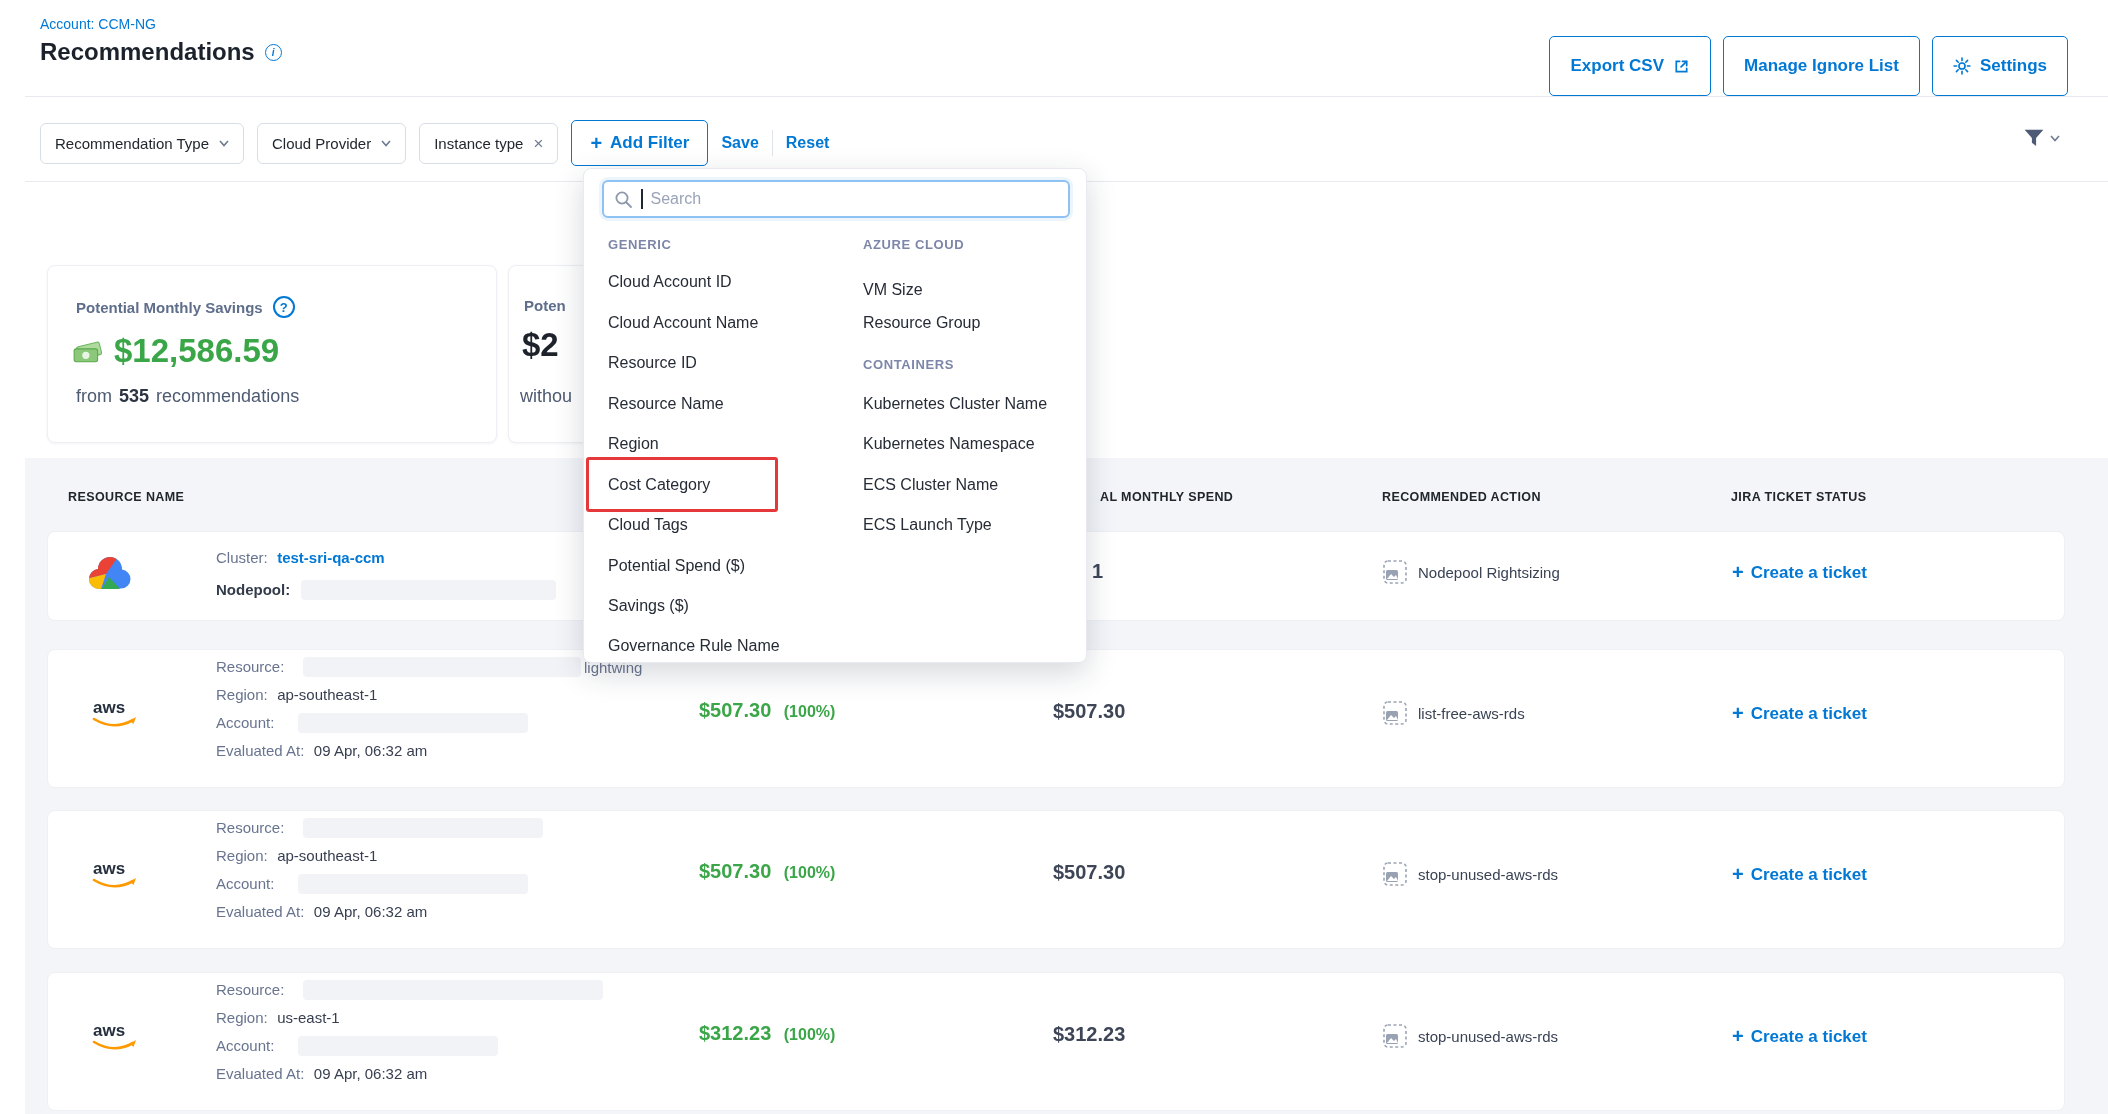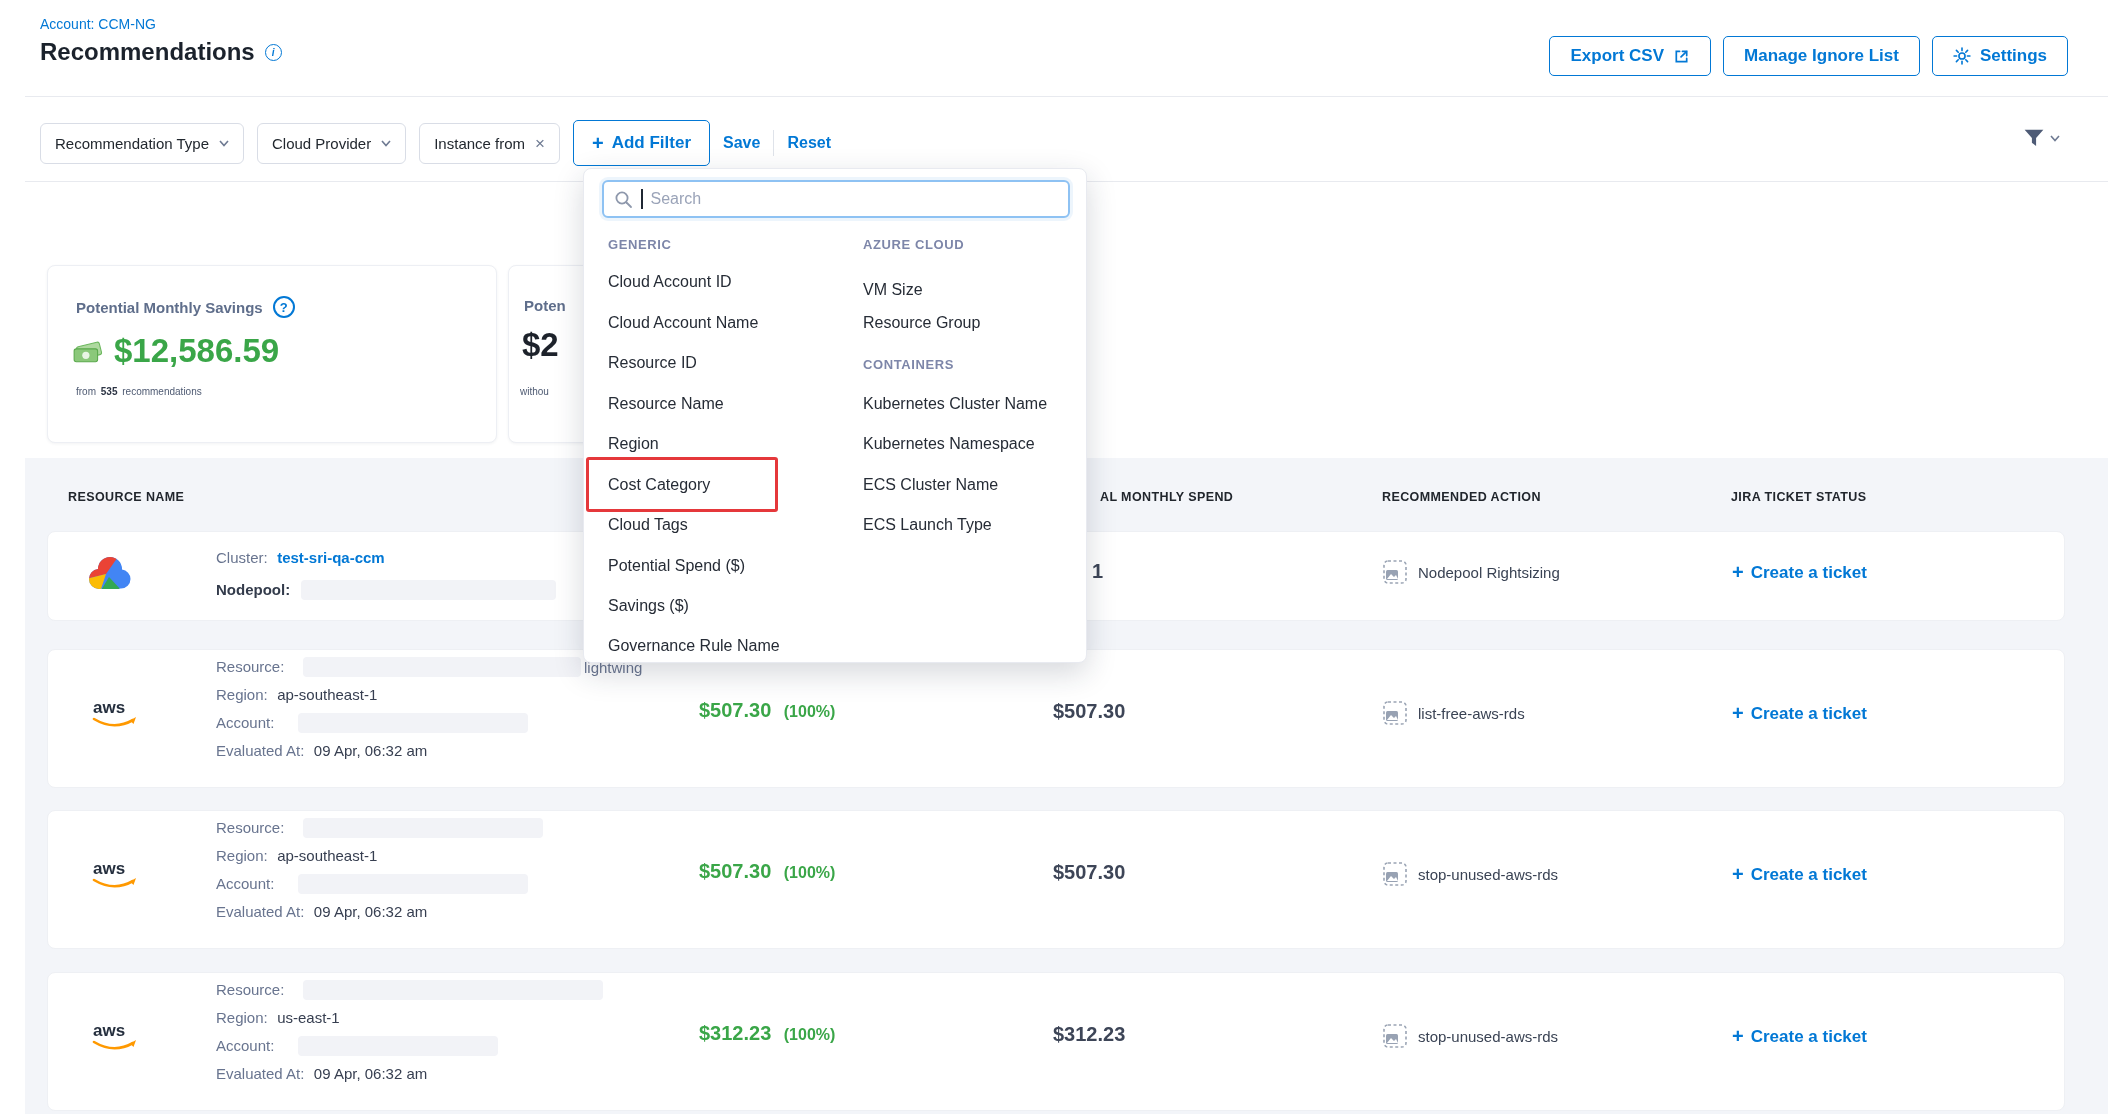--- a/index.html
+++ b/index.html
@@ -8,21 +8,21 @@
   .abs { position:absolute; }
 
   
   .breadcrumb { left:40px; top:16px; font-size:14px; color:#0278d5; cursor:pointer; }
   .page-title-row { left:40px; top:38px; display:flex; align-items:center; gap:10px; }
   .page-title { font-size:24px; font-weight:700; color:#1b222c; }
   .info-icon { width:17px; height:17px; border:1.5px solid #0278d5; border-radius:50%;
     color:#0278d5; font-size:10px; font-weight:700; display:flex; align-items:center; justify-content:center; font-style:italic;}
   .hdr-btns { right:40px; top:36px; display:flex; gap:12px; }
   .btn-outline { border:1.5px solid #0278d5; color:#0278d5; background:#fff; border-radius:5px;
-    height:40px; padding:0 20px; font-size:17px; font-weight:700; display:inline-flex; align-items:center; gap:9px; cursor:pointer; }
+    height:60px; padding:0 20px; font-size:17px; font-weight:700; display:inline-flex; align-items:center; gap:9px; cursor:pointer; }
   .divider { height:1px; background:#e8eaef; left:25px; width:2083px; }
 
   
   .filter-row { left:40px; top:120px; display:flex; align-items:center; gap:13px; }
   .chip { height:41px; border:1px solid #d9dde6; border-radius:6px; background:#fff; padding:0 14px;
     display:inline-flex; align-items:center; gap:10px; font-size:15px; color:#22282f; cursor:pointer; }
   .chip .x { color:#6e7a92; font-size:17px; line-height:1; }
   .add-filter { height:46px; border:1.5px solid #0278d5; border-radius:5px; background:#fff; color:#0278d5;
     font-size:17px; font-weight:700; padding:0 18px; display:inline-flex; align-items:center; gap:8px; cursor:pointer; }
   .add-filter .plus { font-size:20px; font-weight:700; }
@@ -36,21 +36,21 @@
   .tab.active { background:#f2f5fa; color:#0278d5; font-weight:700; border-right:1px solid #dfe3ea; }
   .tab.inactive { color:#2a313c; }
 
   
   .card { background:#fff; border:1px solid #edeff4; border-radius:8px; box-shadow:0 1px 3px rgba(40,50,70,.06); }
   .card-title { font-size:15px; font-weight:700; color:#5f6e8b; display:flex; align-items:center; gap:10px; }
   .help-icon { width:22px; height:22px; border:2px solid #0278d5; border-radius:50%; color:#0278d5;
     font-size:13px; font-weight:700; display:flex; align-items:center; justify-content:center; }
   .big-green { font-size:33px; font-weight:700; color:#3aa648; }
   .big-dark { font-size:33px; font-weight:700; color:#1d222b; }
-  .card-sub { font-size:10px; color:#4e5a72; }
+  .card-sub { font-size:18px; color:#4e5a72; }
   .card-sub b { color:#2c3444; }
 
   
   .zone { left:25px; top:458px; width:2083px; height:656px; background:#f3f5f9; }
   .th { position:absolute; font-size:12.5px; font-weight:700; color:#21262d; letter-spacing:.4px; }
   .row-card { position:absolute; left:47px; width:2018px; background:#fff; border:1px solid #eef0f4; border-radius:8px; }
   .lbl { color:#68748f; font-size:15px; margin-right:5px; }
   .val { color:#363e50; font-size:15px; }
   .redact { position:absolute; background:#f2f3f7; border-radius:4px; height:20px; }
   .rline { position:absolute; white-space:nowrap; }
@@ -129,21 +129,21 @@
           <polyline points="1,1 5,5.5 9,1"></polyline>
         </svg>
     </div>
     <div class="chip">
       <span>Cloud Provider</span>
       <svg width="10" height="7" viewBox="0 0 10 7" fill="none" stroke="#6e7a92" stroke-width="1.6">
           <polyline points="1,1 5,5.5 9,1"></polyline>
         </svg>
     </div>
     <div class="chip">
-      <span>Instance from</span>
+      <span>Instance type</span>
       <span class="x">×</span>
     </div>
     <button class="add-filter">
       <span class="plus">+</span>
       <span>Add Filter</span>
     </button>
     <a class="link-btn" style="">Save</a>
     <div class="vsep"></div>
     <a class="link-btn">Reset</a>
   </div>

